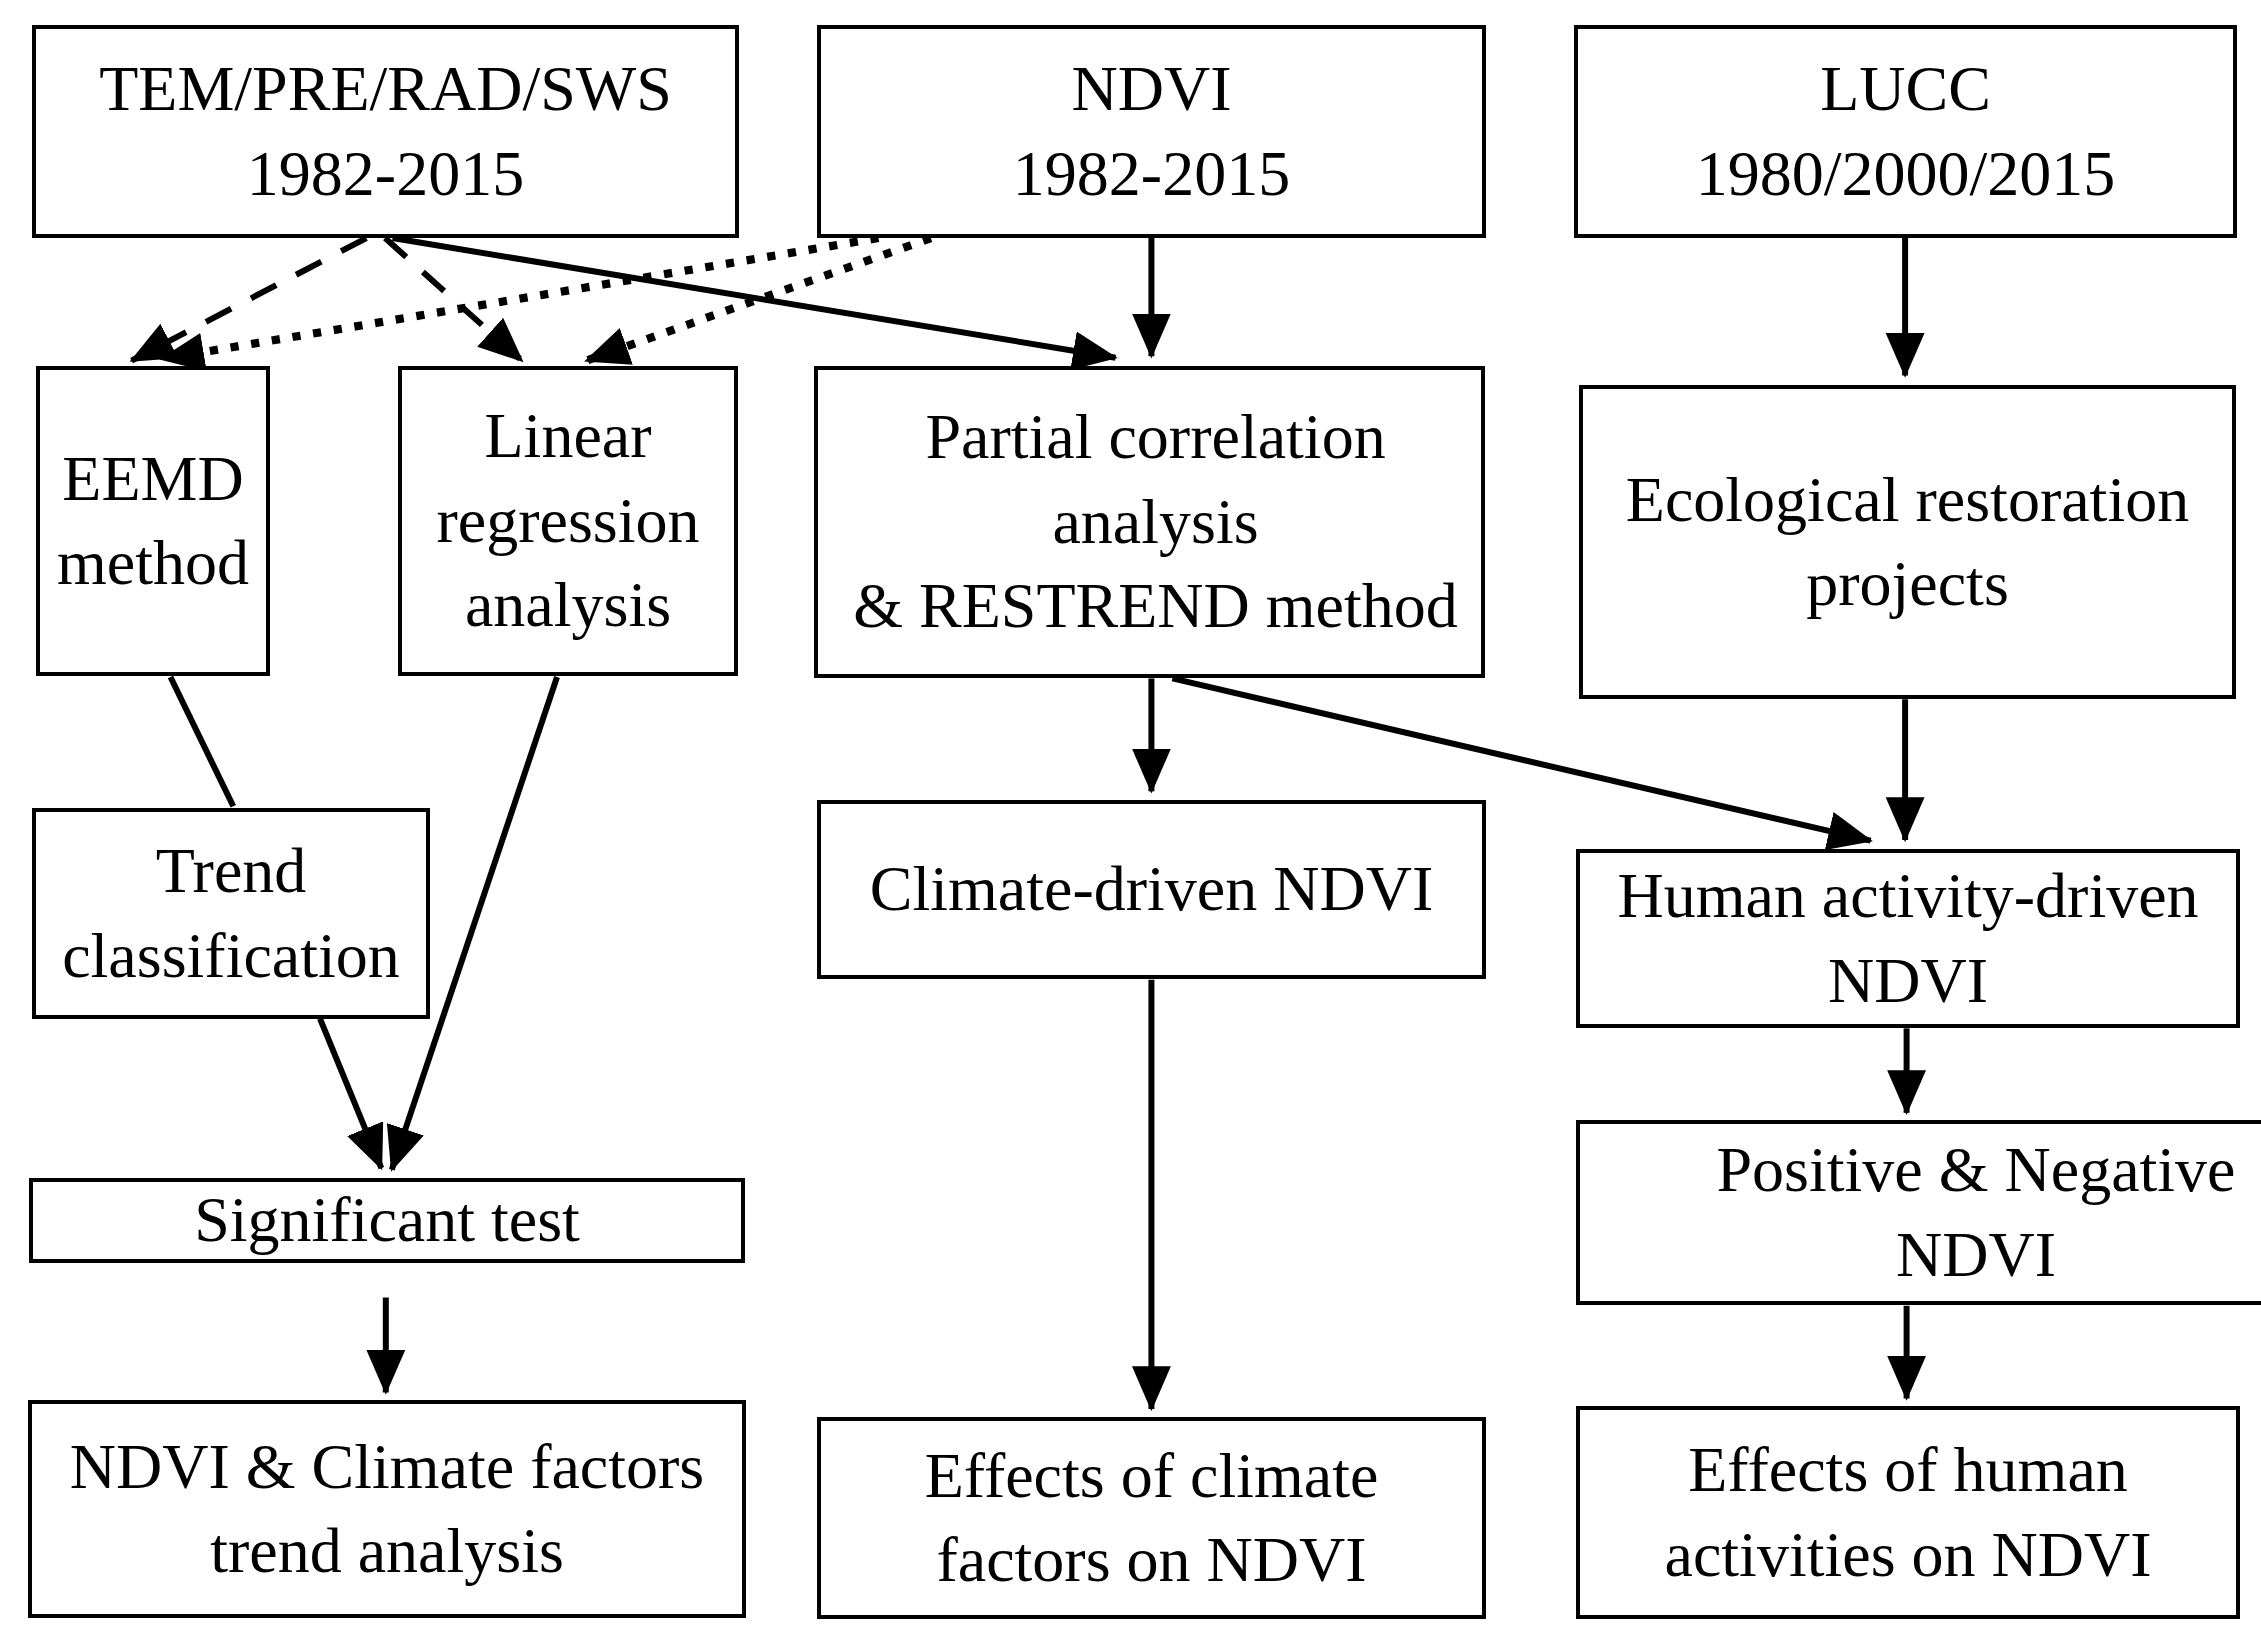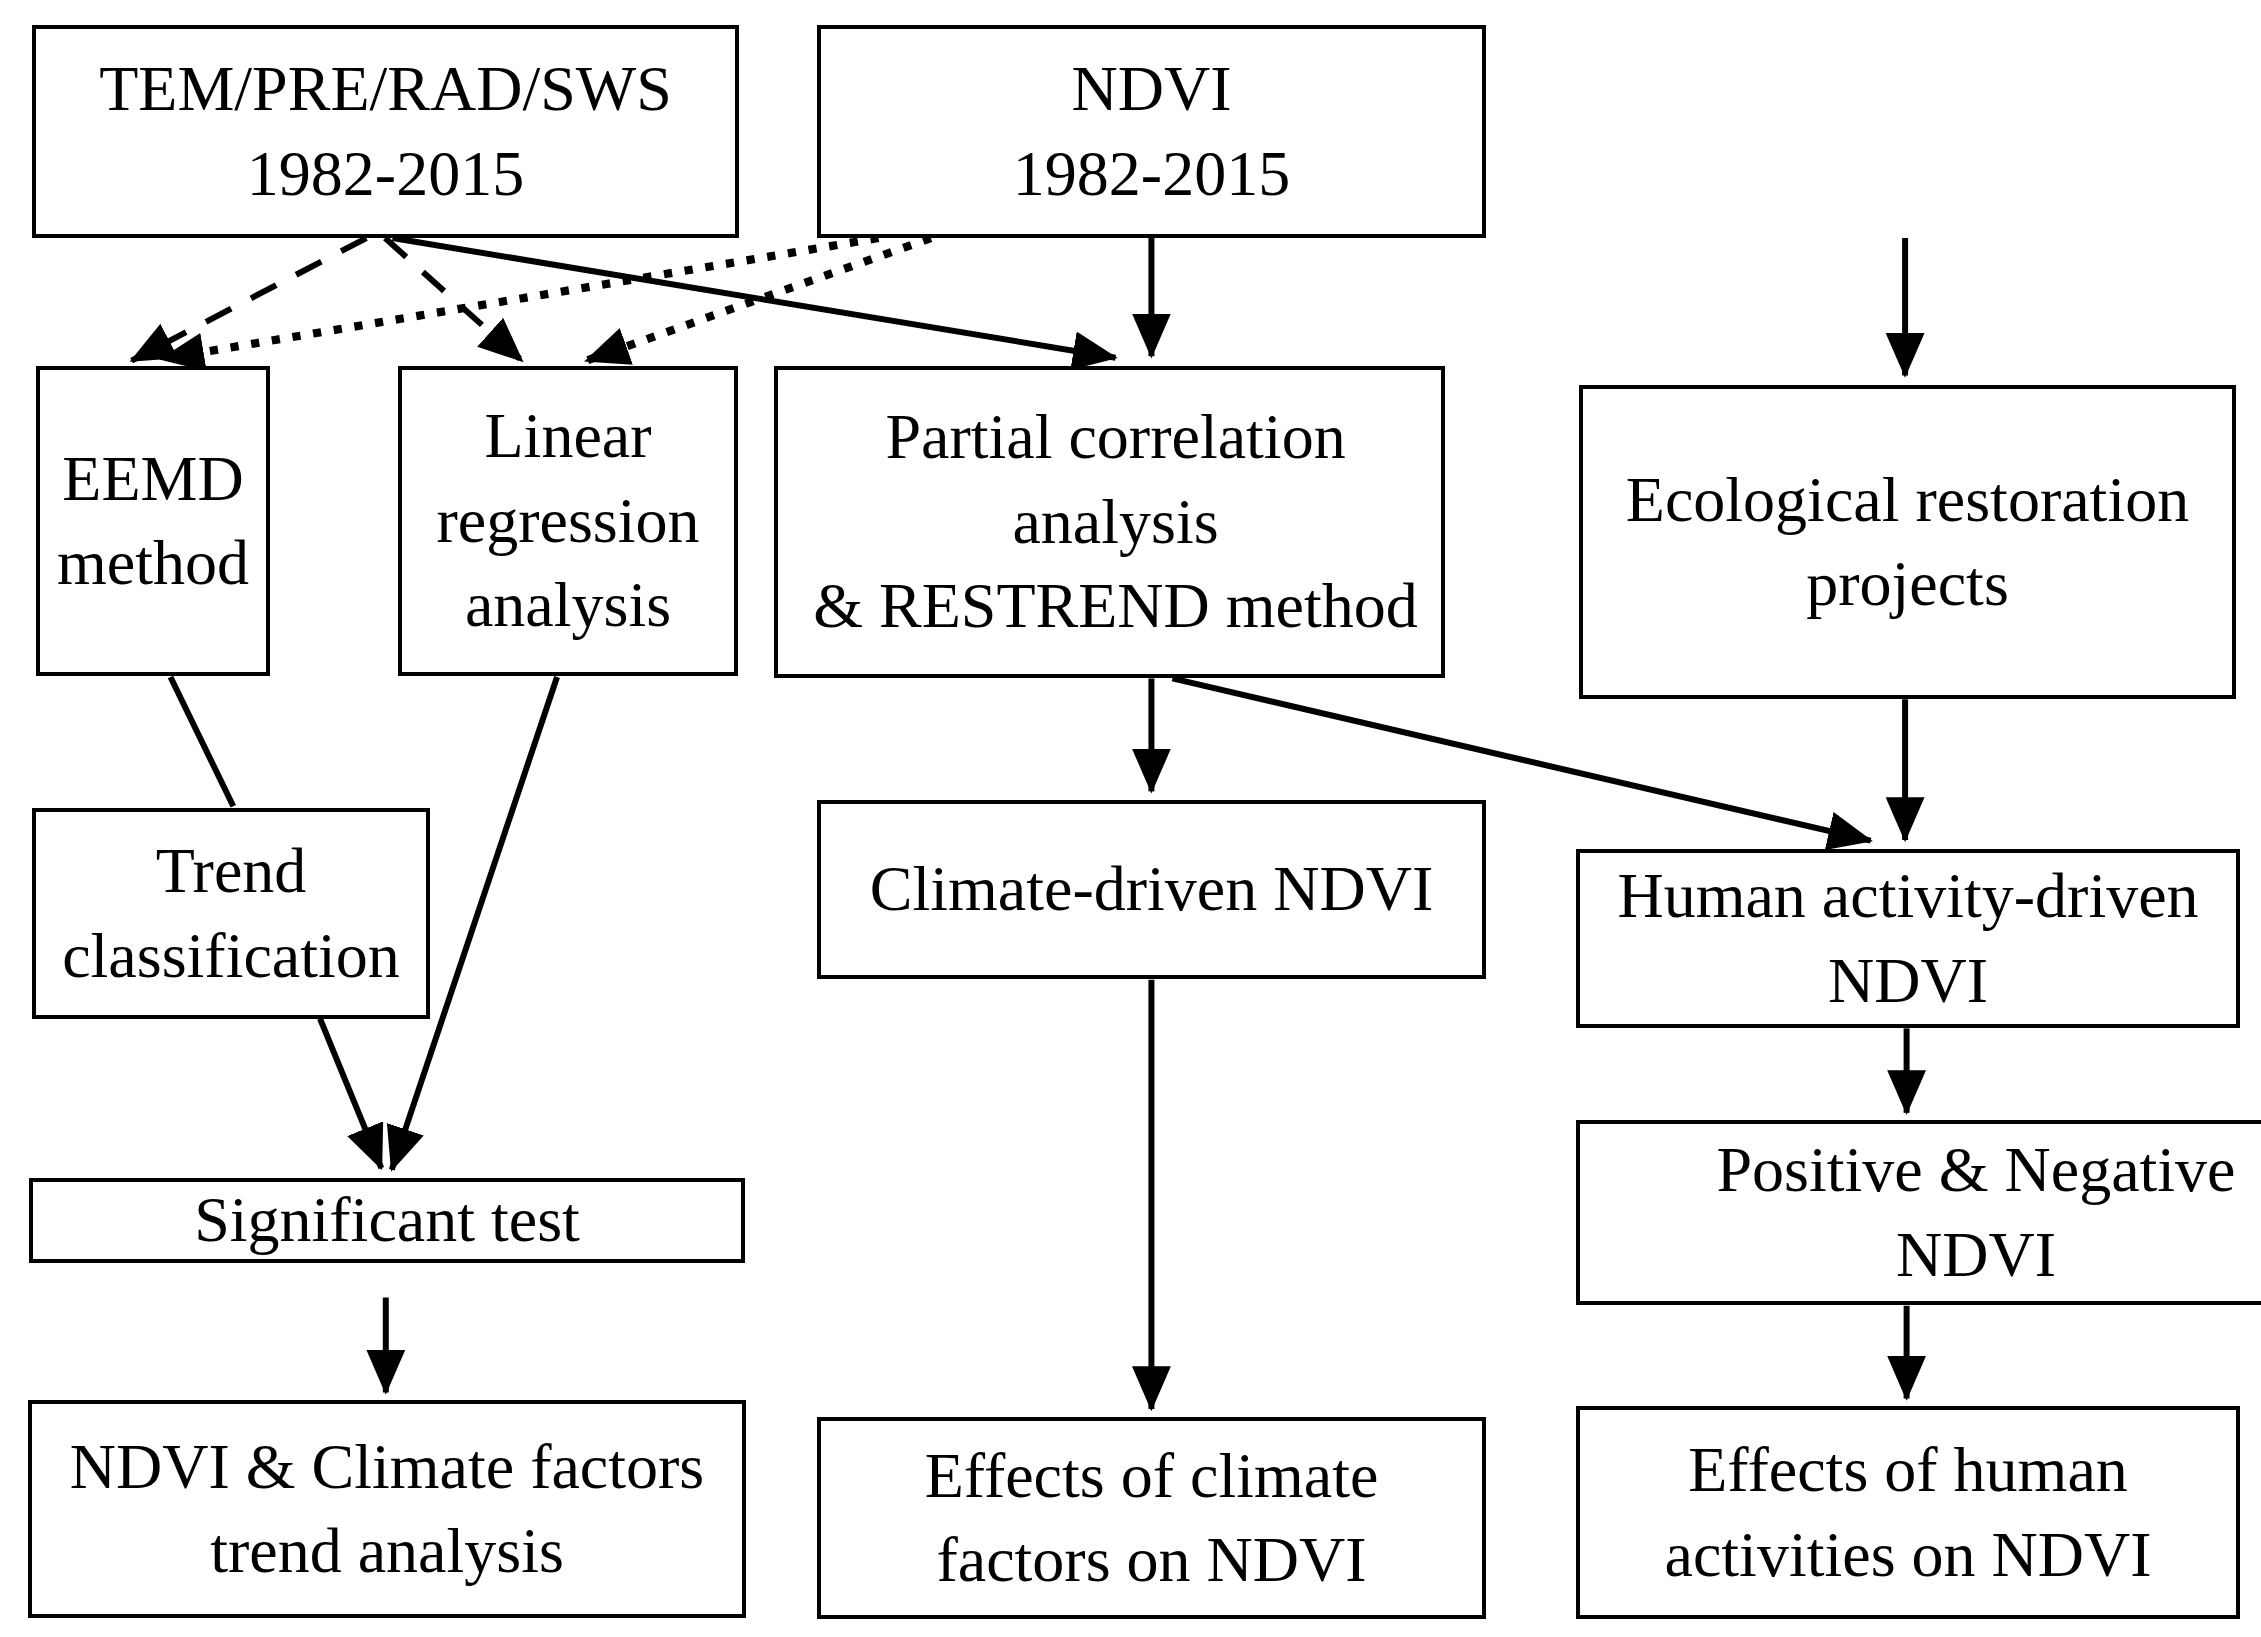--- a/index.html
+++ b/index.html
@@ -30,21 +30,21 @@
     line-height:1.32;
     color:#000000;
   }
   
   #node-tem     {left:32px;  top:25px;   width:707px; height:213px;}
   #node-ndvi    {left:817px;top:25px;   width:669px; height:213px;}
   #node-lucc    {left:1574px;top:25px;   width:663px; height:213px;}
   
   #node-eemd    {left:36px;  top:366px;  width:234px; height:310px;}
   #node-linreg  {left:398px; top:366px;  width:340px; height:310px;justify-content:center;}
-  #node-partial {left:774px;top:366px;  width:671px; height:312px;padding-left:12px;}
+  #node-partial {left:814px;top:366px;  width:671px; height:312px;padding-left:12px;}
   #node-eco     {left:1579px;top:385px;  width:657px; height:314px;}
   
   #node-trend   {left:32px;  top:808px; width:398px; height:211px;}
   #node-climate {left:817px;top:800px; width:669px; height:179px;}
   #node-human   {left:1576px;top:849px; width:664px; height:179px;}
   
   #node-sig     {left:29px;  top:1178px; width:716px; height:85px;}
   #node-posneg  {left:1576px;top:1120px; width:800px; height:185px;}
   
   #node-trendout{left:28px;  top:1400px; width:718px; height:218px;}
@@ -83,20 +83,24 @@
       </g>
   </svg>
 
   <div class="node" id="node-tem">
     <span class="node-label">TEM/PRE/RAD/SWS
 1982-2015</span>
   </div>
   <div class="node" id="node-ndvi">
     <span class="node-label">NDVI
 1982-2015</span>
+  </div>
+  <div class="node" id="node-lucc">
+    <span class="node-label">LUCC
+1980/2000/2015</span>
   </div>
 
   <div class="node" id="node-eemd">
     <span class="node-label">EEMD
 method</span>
   </div>
   <div class="node" id="node-linreg">
     <span class="node-label">Linear
 regression
 analysis</span>

